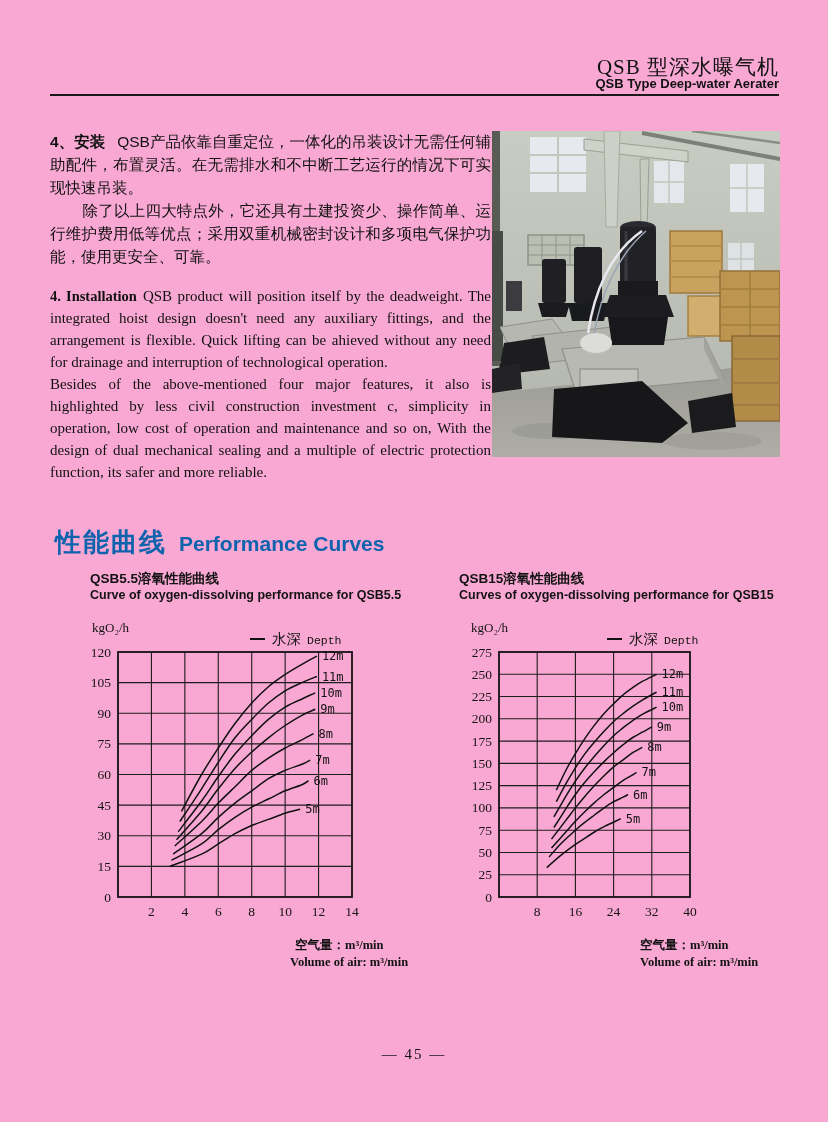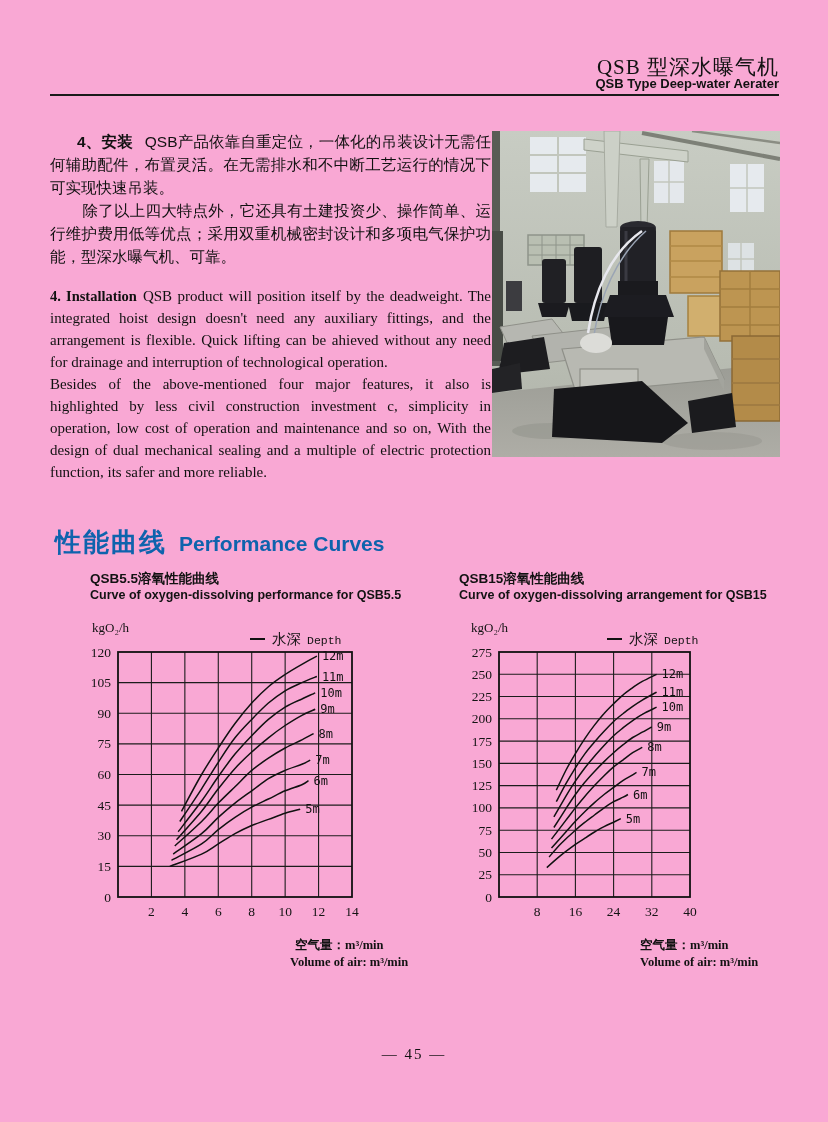--- a/index.html
+++ b/index.html
@@ -11,21 +11,21 @@
              font-size:21px;letter-spacing:1px;white-space:nowrap;}
   .header-en{position:absolute;right:49px;top:76px;font-family:"Liberation Sans",sans-serif;
              font-weight:bold;font-size:13px;white-space:nowrap;}
   .header-rule{position:absolute;left:50px;top:94px;width:729px;height:2px;background:#1a1a1a;}
 
   
   .zh-block{position:absolute;left:50px;top:130px;width:441px;
             font-family:"Liberation Sans",sans-serif;font-size:15.5px;line-height:23px;
             text-align:justify;color:#111;}
   .zh-block p{margin:0;}
-  .zh-block b{margin-right:12px;margin-left:27px;}
+  .zh-block b{margin-right:12px;}
   .zh-block .indent{text-indent:2.1em;}
 
   .en-block{position:absolute;left:50px;top:285px;width:441px;
             font-family:"Liberation Serif",serif;font-size:15px;line-height:22px;
             text-align:justify;color:#111;}
   .en-block p{margin:0;}
   .en-block b{font-family:Liberation Serif, serif;font-size:14.5px;margin-right:6px;}
 
   
   .photo{position:absolute;left:492px;top:131px;width:288px;height:326px;overflow:hidden;}
@@ -82,21 +82,21 @@
 <body>
 
 <div class="page">
 
   <div class="header-zh">QSB 型深水曝气机</div>
   <div class="header-en">QSB Type Deep-water Aerater</div>
   <div class="header-rule"></div>
 
   <div class="zh-block">
     <p><b>4、安装</b><span>QSB产品依靠自重定位，一体化的吊装设计无需任何辅助配件，布置灵活。在无需排水和不中断工艺运行的情况下可实现快速吊装。</span></p>
-    <p class="indent">除了以上四大特点外，它还具有土建投资少、操作简单、运行维护费用低等优点；采用双重机械密封设计和多项电气保护功能，型深水曝气机、可靠。</p>
+    <p class="indent">除了以上四大特点外，它还具有土建投资少、操作简单、运行维护费用低等优点；采用双重机械密封设计和多项电气保护功能，使用更安全、可靠。</p>
   </div>
 
   <div class="en-block">
     <p><b>4. Installation</b><span>QSB product will position itself by the deadweight. The integrated hoist design doesn't need any auxiliary fittings, and the arrangement is flexible. Quick lifting can be ahieved without any need for drainage and interruption of technological operation.</span></p>
     <p>Besides of the above-mentioned four major features, it also is highlighted by less civil construction investment c, simplicity in operation, low cost of operation and maintenance and so on, With the design of dual mechanical sealing and a multiple of electric protection function, its safer and more reliable.</p>
   </div>
 
   <div class="photo">
     <svg width="288" height="326" viewBox="0 0 288 326">
       <defs>
@@ -243,21 +243,21 @@
         <text x="227.54285714285714" y="138.625" class="curve-label">6m</text>
         <path d="M83.8 220.4 C89.1 218.3 107.5 211.9 115.6 208.1 C123.6 204.4 126.7 201.3 132.3 197.9 C137.9 194.5 143.4 190.8 149.0 187.7 C154.6 184.6 160.1 181.9 165.7 179.5 C171.3 177.2 176.9 175.5 182.4 173.4 C188.0 171.4 193.8 169.0 199.1 167.3 C204.4 165.6 211.7 163.9 214.2 163.2" class="curve"></path>
         <text x="219.18571428571428" y="167.20833333333334" class="curve-label">5m</text>
       </svg>
     <div class="c-cap-zh">空气量：m³/min</div>
     <div class="c-cap-en">Volume of air: m³/min</div>
   </div>
 
   <div class="chart chart-right">
     <div class="c-title-zh">QSB15溶氧性能曲线</div>
-    <div class="c-title-en">Curve of oxygen-dissolving arrangement for QSB15</div>
+    <div class="c-title-en">Curves of oxygen-dissolving performance for QSB15</div>
     <div class="c-unit">kgO₂/h</div>
     <div class="c-legend">
       <span class="lg-dash"></span><span class="lg-zh">水深</span>
       <span class="lg-en">Depth</span>
     </div>
     <svg class="plot" width="243" height="277">
         <line x1="32" y1="228.72727272727272" x2="223" y2="228.72727272727272" class="grid-line"></line>
         <line x1="32" y1="206.45454545454547" x2="223" y2="206.45454545454547" class="grid-line"></line>
         <line x1="32" y1="184.1818181818182" x2="223" y2="184.1818181818182" class="grid-line"></line>
         <line x1="32" y1="161.9090909090909" x2="223" y2="161.9090909090909" class="grid-line"></line>

